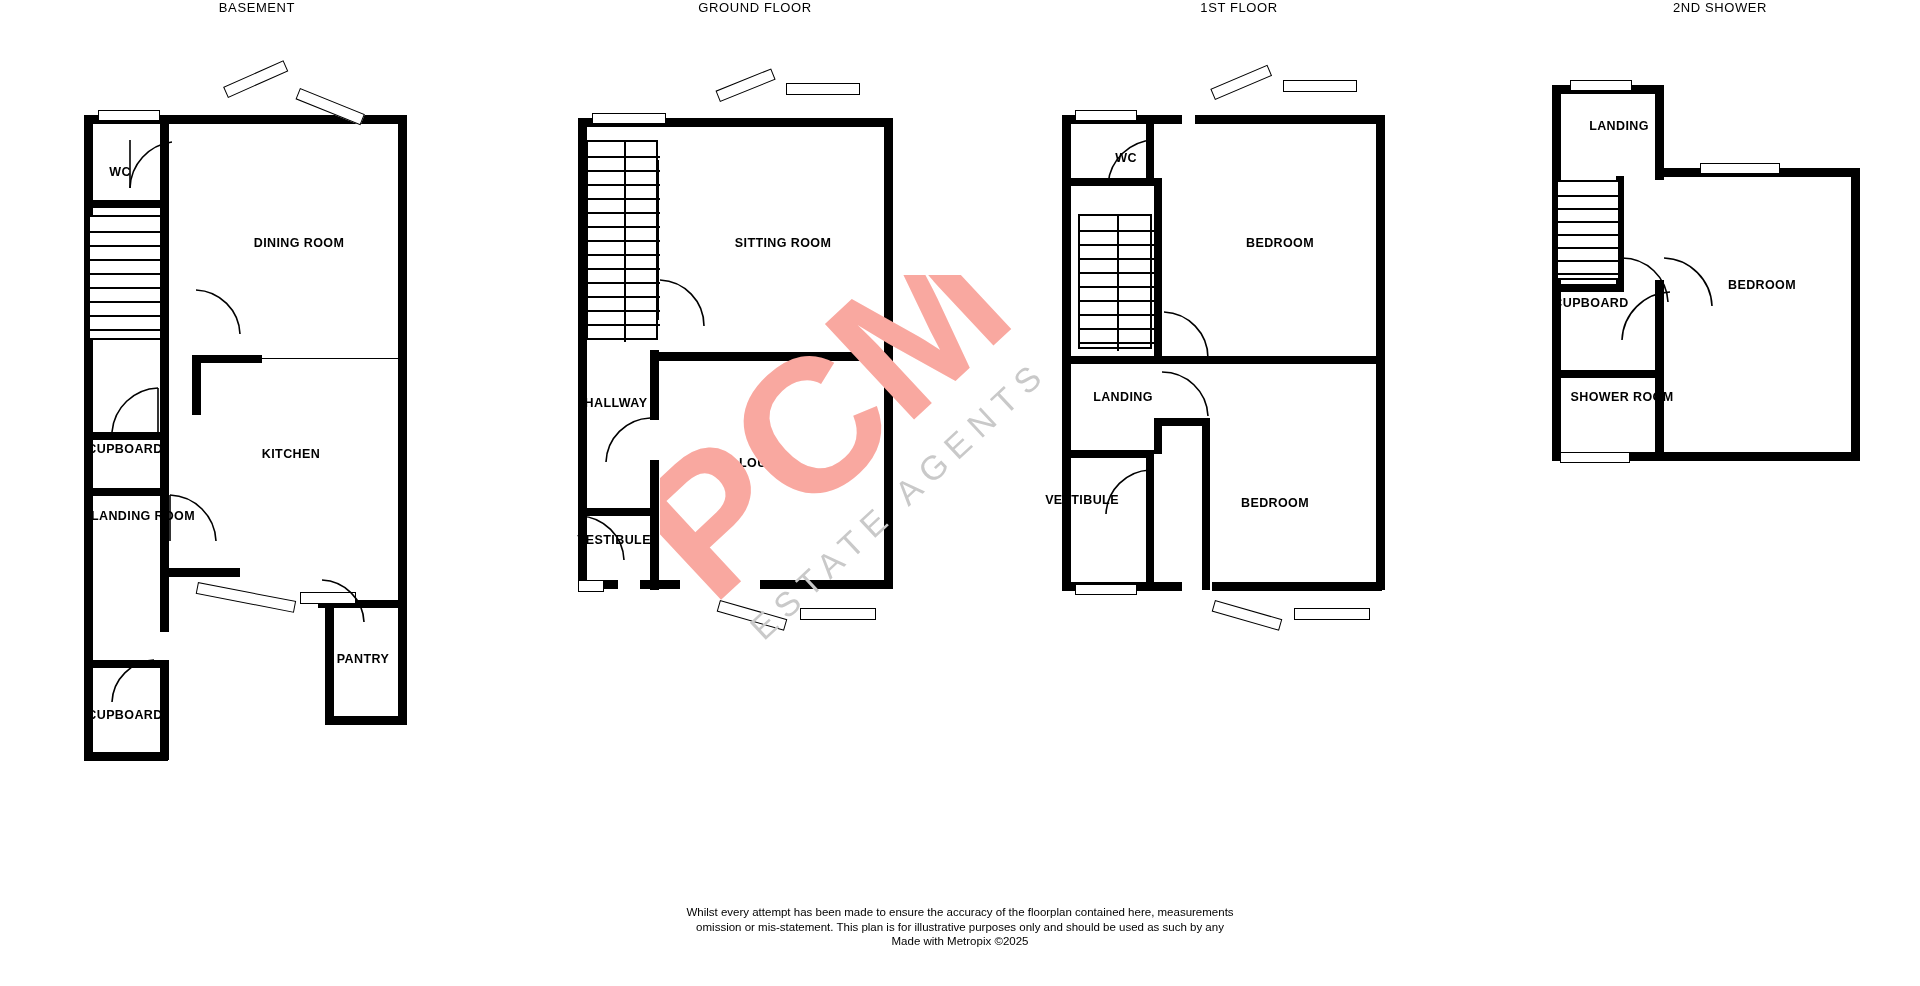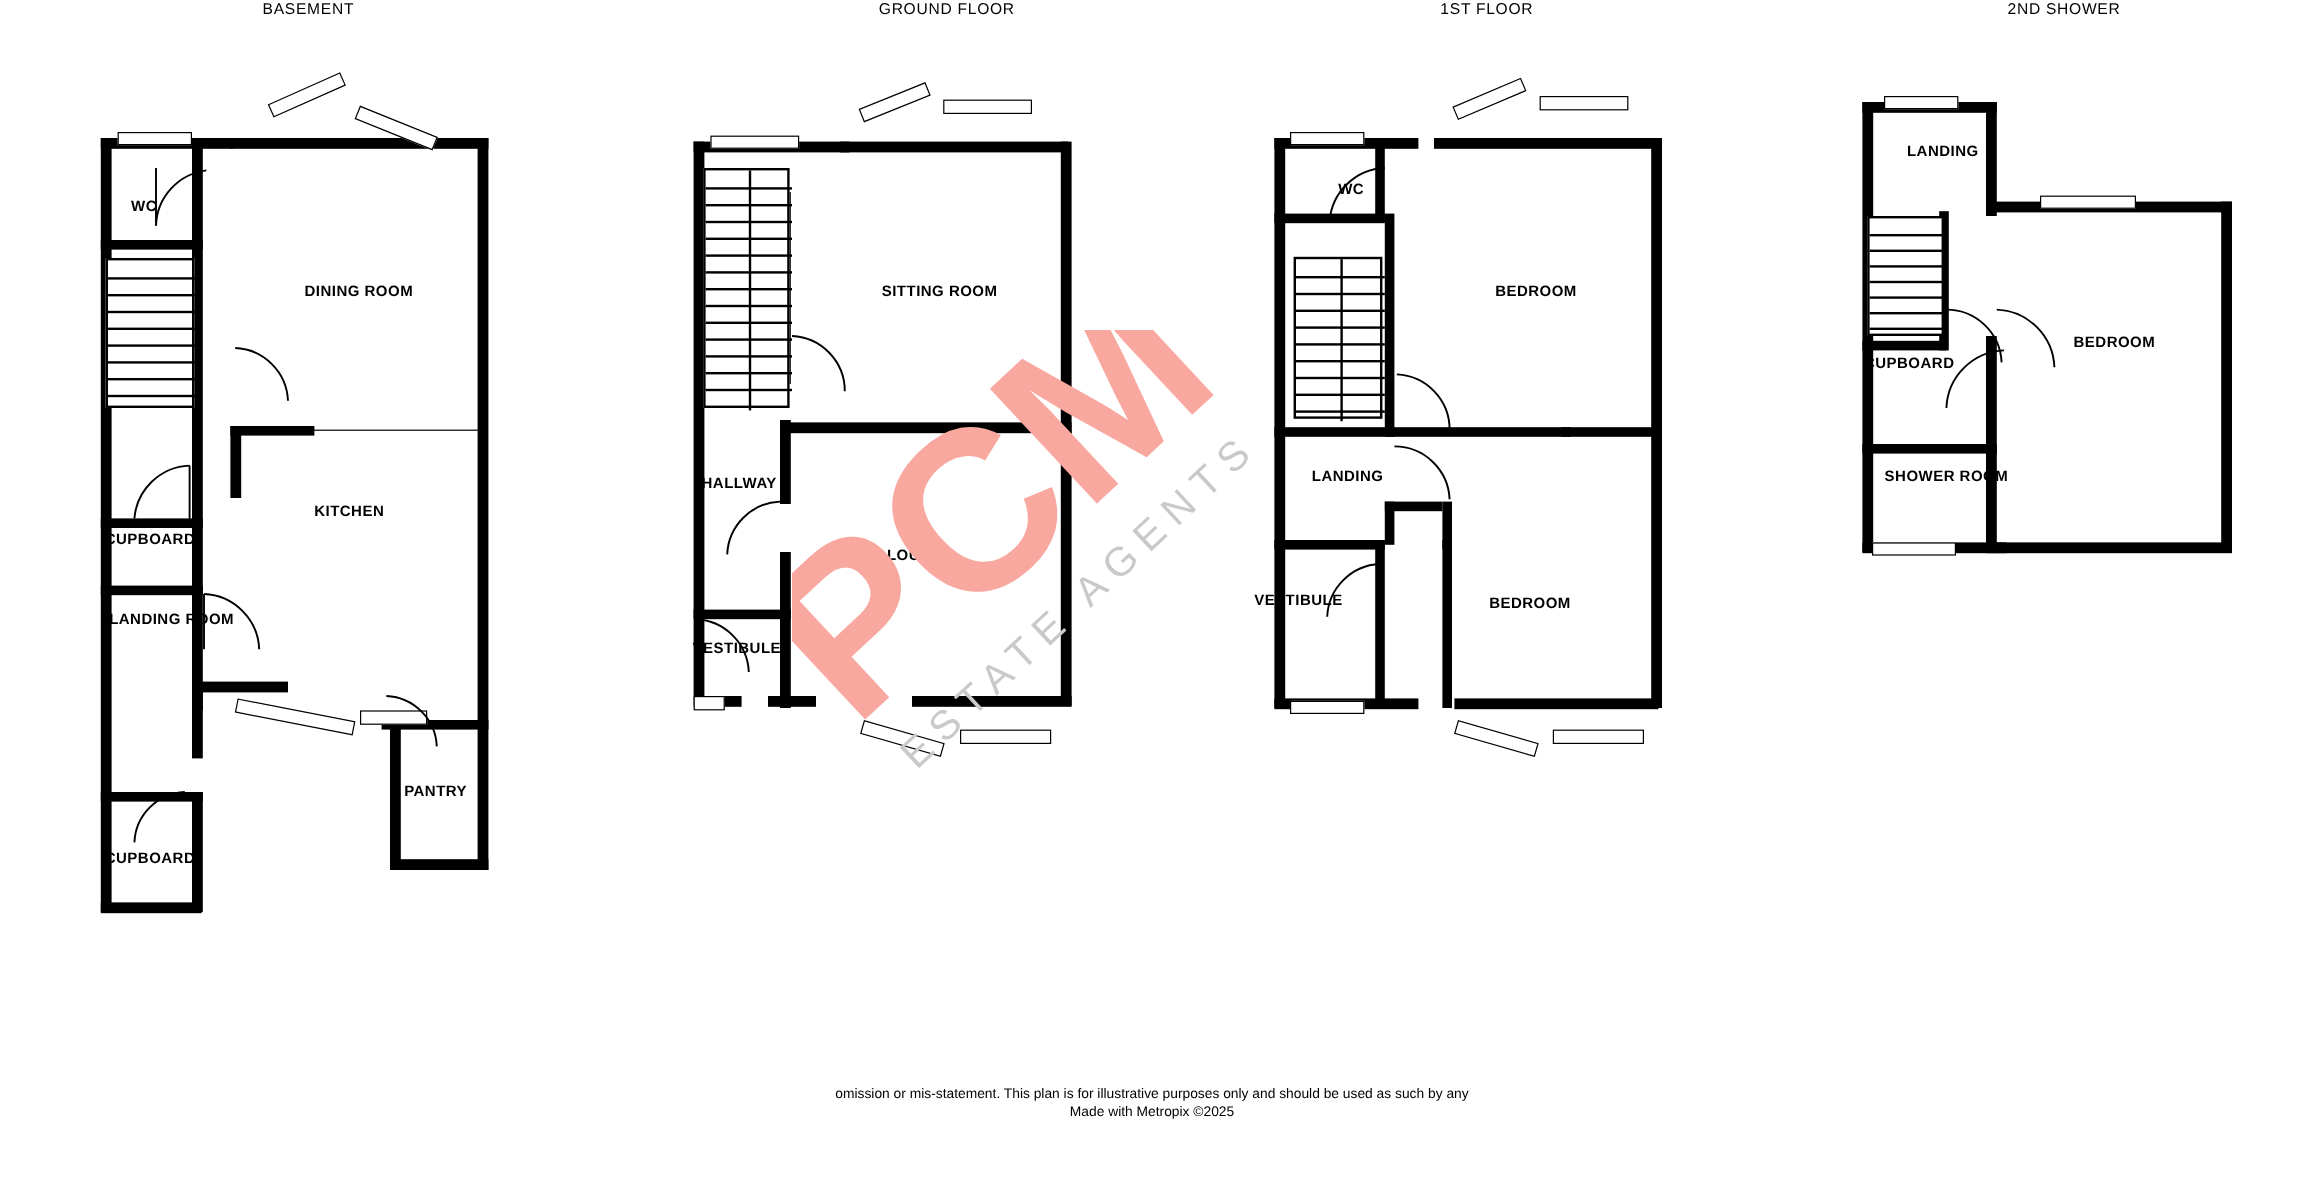--- a/index.html
+++ b/index.html
@@ -91,21 +91,21 @@
   }
   svg.door { position: absolute; overflow: visible; }
   svg.door path, svg.door line { fill: none; stroke: #000; stroke-width: 1.6; }
 </style>
 </head>
 <body>
 
 <div id="plan">
 
   <div class="floor-title" style="left:257px; top:0px;">BASEMENT</div>
-  <div class="floor-title" style="left:789px; top:0px;">GROUND FLOOR</div>
+  <div class="floor-title" style="left:755px; top:0px;">GROUND FLOOR</div>
   <div class="floor-title" style="left:1239px; top:0px;">1ST FLOOR</div>
   <div class="floor-title" style="left:1720px; top:0px;">2ND SHOWER</div>
 
   <div>
 
     <div class="wall" style="left:84px;  top:115px; width:9px;  height:645px;"></div>
 
     <div class="wall" style="left:84px;  top:752px; width:84px; height:9px;"></div>
 
     <div class="wall" style="left:160px; top:115px; width:9px;  height:85px;"></div>
@@ -175,21 +175,21 @@
     <svg class="door" style="left:110px; top:660px; width:48px; height:48px;">
         <path d="M44 0 A44 44 0 0 0 2 42"></path>
       </svg>
     <svg class="door" style="left:320px; top:578px; width:48px; height:48px;">
         <path d="M44 44 A44 44 0 0 0 2 2"></path>
       </svg>
 
     <div class="room-label" style="left:120px; top:172px;">WC</div>
     <div class="room-label" style="left:299px; top:243px;">DINING ROOM</div>
     <div class="room-label" style="left:125px; top:449px;">CUPBOARD</div>
-    <div class="room-label" style="left:281px; top:426px;padding-left:20px;">KITCHEN</div>
+    <div class="room-label" style="left:281px; top:454px;padding-left:20px;">KITCHEN</div>
     <div class="room-label" style="left:143px; top:516px;">LANDING ROOM</div>
     <div class="room-label" style="left:363px; top:659px;">PANTRY</div>
     <div class="room-label" style="left:125px; top:715px;">CUPBOARD</div>
   </div>
 
   <div>
     <div class="wall" style="left:578px; top:118px; width:9px; height:470px;"></div>
     <div class="wall" style="left:578px; top:580px; width:40px; height:9px;"></div>
     <div class="wall" style="left:640px; top:580px; width:40px; height:9px;"></div>
     <div class="wall" style="left:578px; top:118px; width:130px; height:9px;"></div>
@@ -350,17 +350,18 @@
   </div>
 
   <svg class="wm" viewBox="0 0 460 430">
     <g transform="rotate(-43 230 215)">
       <text x="230" y="180" text-anchor="middle" font-family="'Liberation Sans', sans-serif" font-size="190" font-weight="bold" fill="#f9a8a0">PCM</text>
       <text x="230" y="240" text-anchor="middle" font-family="'Liberation Sans', sans-serif" font-size="34" letter-spacing="9" fill="#c9c9c9">ESTATE AGENTS</text>
     </g>
   </svg>
 
   <div class="disclaimer">
+    <div>Whilst every attempt has been made to ensure the accuracy of the floorplan contained here, measurements</div>
     <div>omission or mis-statement. This plan is for illustrative purposes only and should be used as such by any</div>
     <div>Made with Metropix ©2025</div>
   </div>
 
 </div>
 
 </body></html>

